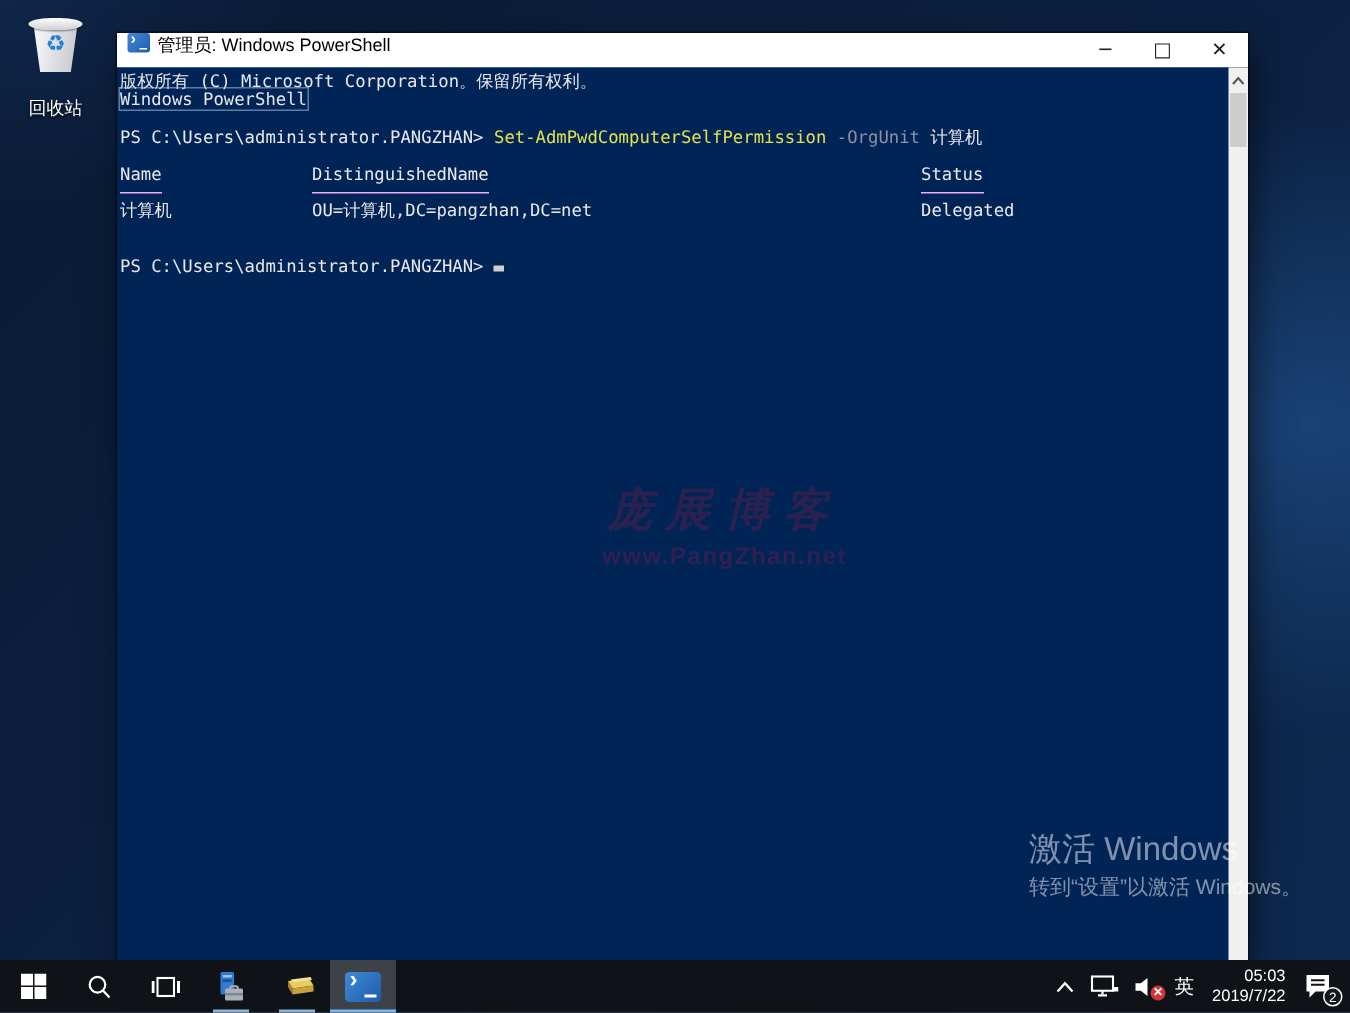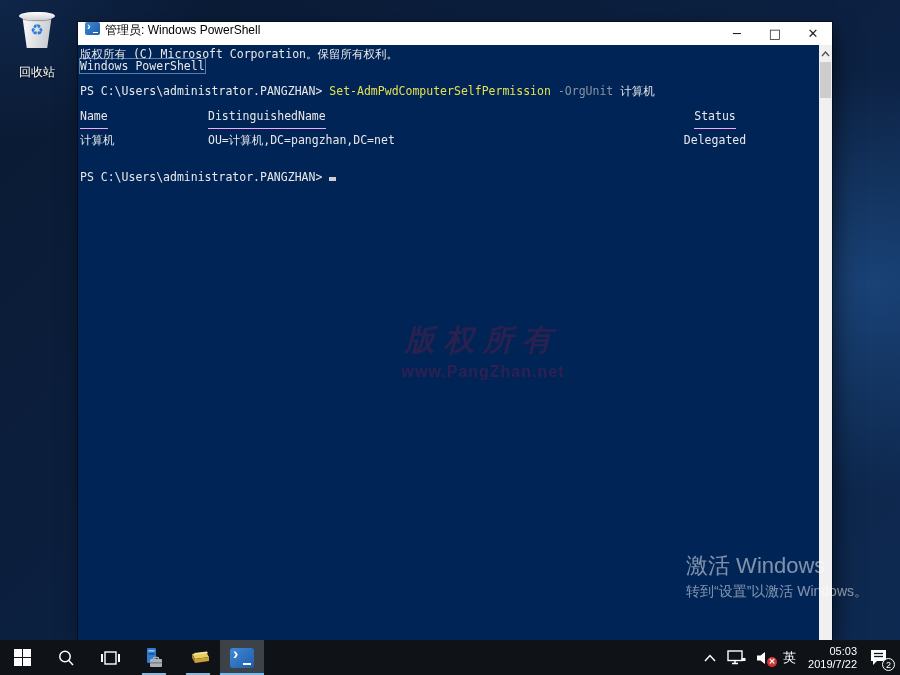--- a/index.html
+++ b/index.html
@@ -61,21 +61,21 @@
   .console { position:absolute; left:0; top:23px; right:0; bottom:0; background:#012456;
              font-family:"DejaVu Sans Mono", monospace; font-size:11.5px; color:#e8e8e8;
              padding:3px 16px 0 2px; overflow:hidden; }
   .cline { height:12.3px; line-height:12.3px; white-space:pre; }
   .boxed { outline:1px solid rgba(170,200,230,.55); outline-offset:0px; }
   .cmd { color:#e3e052; margin-left:7px; }
   .param { color:#8a93a3; margin-left:7px; }
   .arg { color:#e8e8e8; margin-left:7px; }
   .trow { display:flex; }
   .hdr-block { height:24.6px; }
-  .c1 { width:128px; } .c2 { width:406px; } .c3 { flex:1;text-align:center; }
+  .c1 { width:128px; } .c2 { width:406px; } .c3 { flex:1; }
   .hd { display:inline-block; border-bottom:1px solid #f0abfc; padding-bottom:6px; line-height:12px; }
   .cursor { display:inline-block; width:7px; height:3.5px; background:#cfcfcf; margin-left:7px; }
 
   
   .scrollbar { position:absolute; right:0; top:23px; bottom:0; width:13px; background:#f0f0f0; z-index:12; }
   .sb-up { position:absolute; top:2px; left:0; width:13px; height:13px; display:flex; align-items:center; justify-content:center; }
   .sb-up svg { display:block; }
   .sb-thumb { position:absolute; top:17px; left:1px; width:11px; height:36px; background:#cdcdcd; }
 
   
@@ -149,21 +149,21 @@
       <div class="sb-up">
         <svg width="9" height="6" viewBox="0 0 9 6">
             <polyline points="1,5 4.5,1 8,5" fill="none" stroke="#555" stroke-width="1.4"></polyline>
           </svg>
       </div>
       <div class="sb-thumb"></div>
     </div>
   </div>
 
   <div class="watermark">
-    <div class="wm1">版权所有</div>
+    <div class="wm1">庞展博客</div>
     <div class="wm2">www.PangZhan.net</div>
   </div>
 
   <div class="activate">
     <div class="act1">激活 Windows</div>
     <div class="act2">转到“设置”以激活 Windows。</div>
   </div>
 
   <div class="taskbar">
     <div class="tb-btn">

